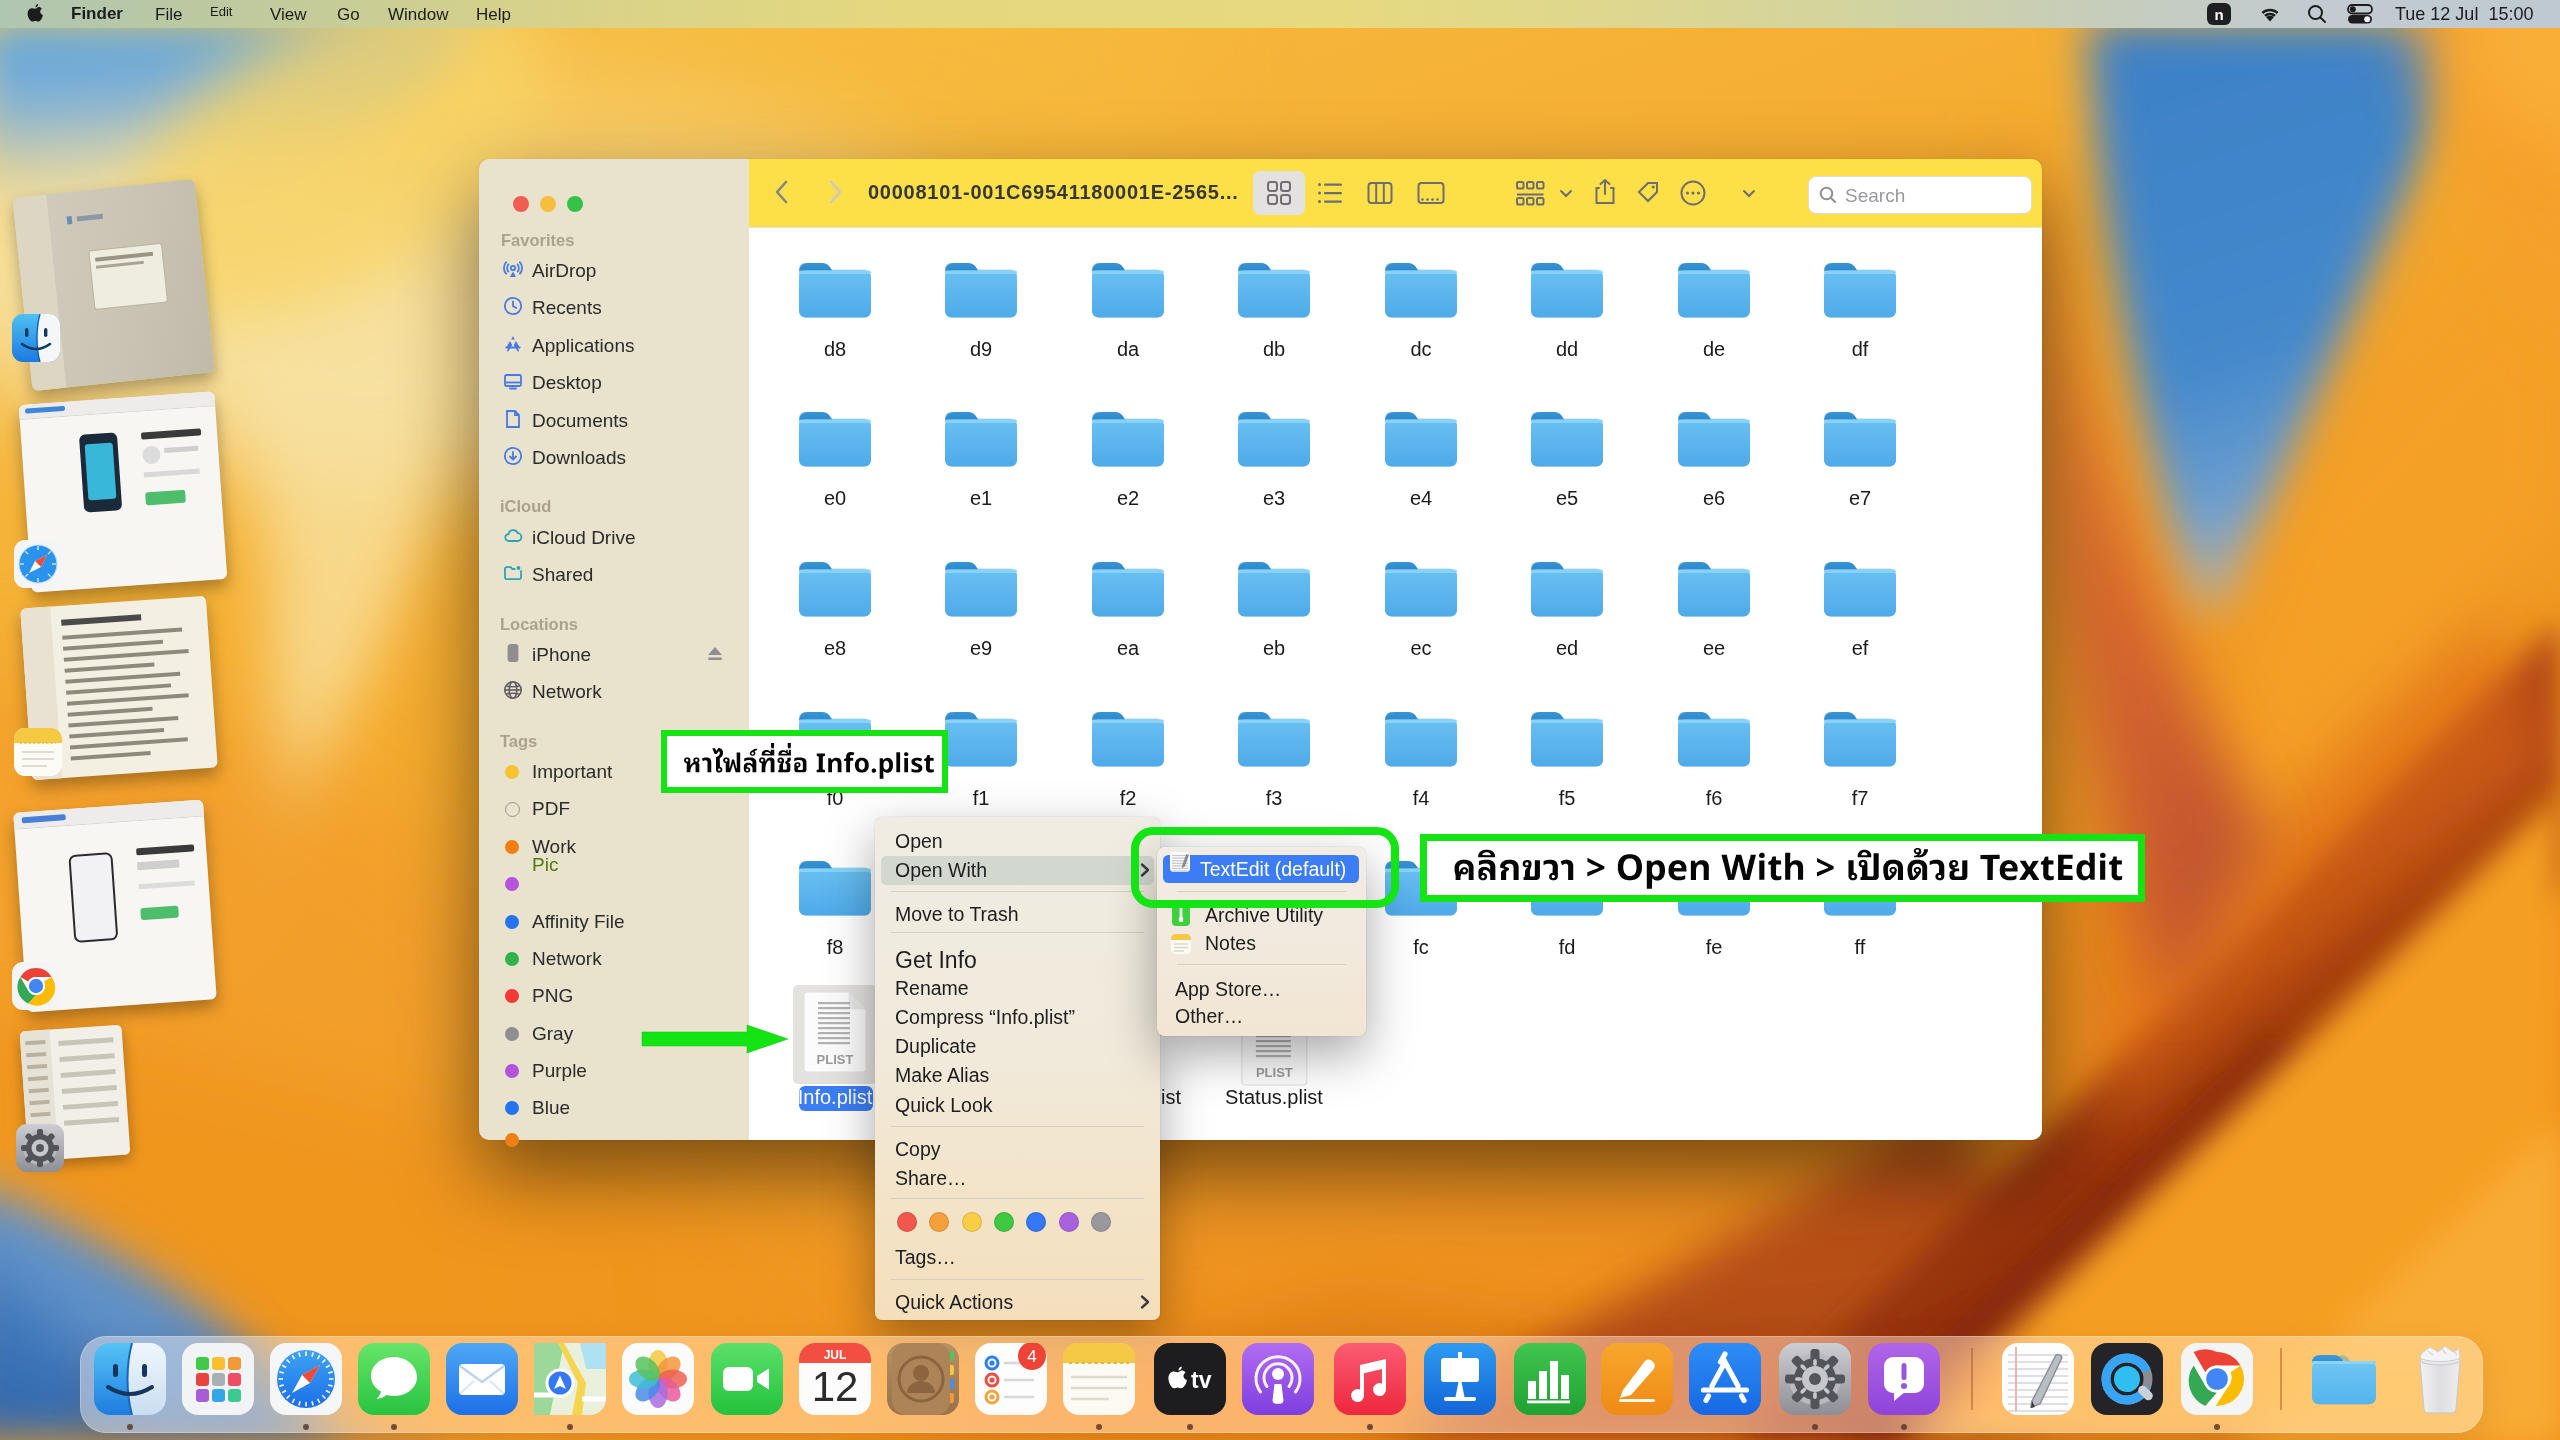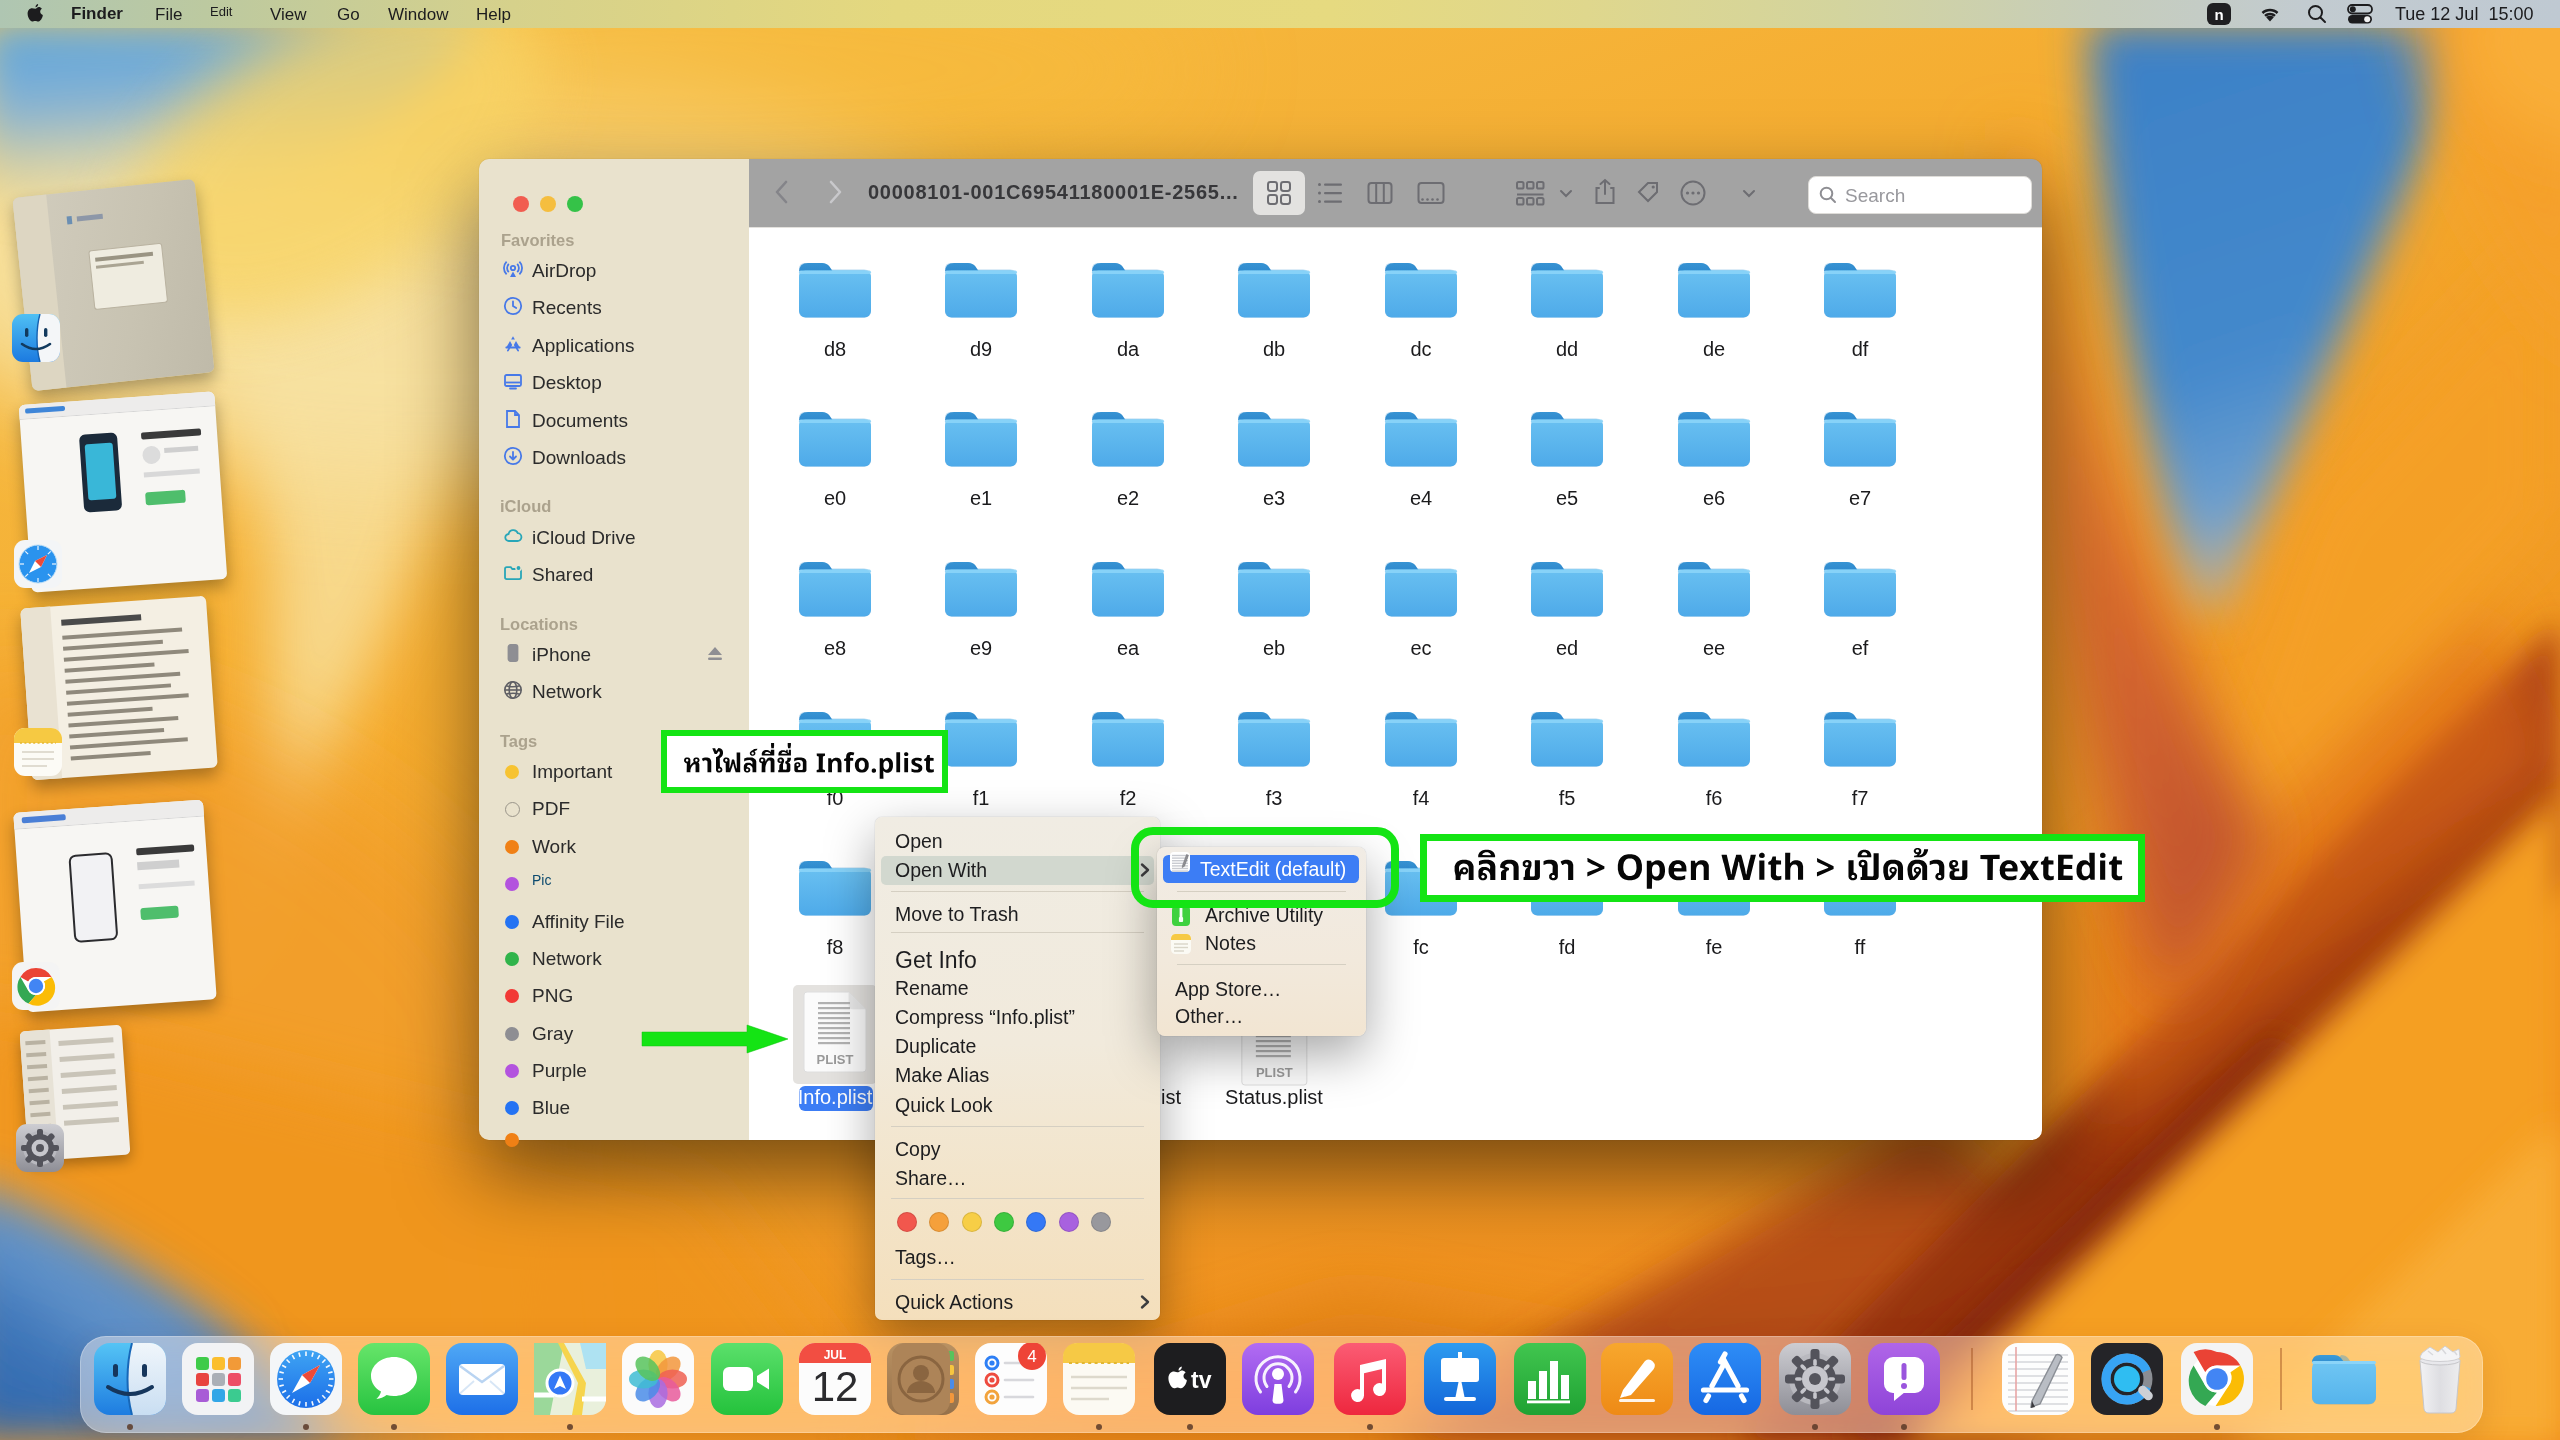--- a/index.html
+++ b/index.html
@@ -352,37 +352,37 @@
     </svg>
 <span style="position:absolute;left:53px;top:521px;font-size:19px;color:#2b2b2b">Network</span>
 <span style="position:absolute;left:21px;top:572px;font-size:16.5px;font-weight:bold;color:#ABA28D">Tags</span>
 <span style="position:absolute;left:26px;top:606px;width:14px;height:14px;border-radius:50%;background:#F7C331"></span>
     <span style="position:absolute;left:53px;top:601px;font-size:19px;color:#2b2b2b">Important</span>
 <span style="position:absolute;left:26px;top:643px;width:13px;height:13px;border-radius:50%;border:1.8px solid #9a958a"></span>
     <span style="position:absolute;left:53px;top:638px;font-size:19px;color:#2b2b2b">PDF</span>
 <span style="position:absolute;left:26px;top:681px;width:14px;height:14px;border-radius:50%;background:#F08015"></span>
     <span style="position:absolute;left:53px;top:676px;font-size:19px;color:#2b2b2b">Work</span>
 <span style="position:absolute;left:26px;top:718px;width:14px;height:14px;border-radius:50%;background:#B353DE"></span>
-    <span style="position:absolute;left:53px;top:713px;font-size:14px;color:#0c4a6e">Pic</span>
+    <span style="position:absolute;left:53px;top:694px;font-size:19px;color:#4d7c0f">Pic</span>
 <span style="position:absolute;left:26px;top:756px;width:14px;height:14px;border-radius:50%;background:#2473F3"></span>
     <span style="position:absolute;left:53px;top:751px;font-size:19px;color:#2b2b2b">Affinity File</span>
 <span style="position:absolute;left:26px;top:793px;width:14px;height:14px;border-radius:50%;background:#30B44A"></span>
     <span style="position:absolute;left:53px;top:788px;font-size:19px;color:#2b2b2b">Network</span>
 <span style="position:absolute;left:26px;top:830px;width:14px;height:14px;border-radius:50%;background:#F23935"></span>
     <span style="position:absolute;left:53px;top:825px;font-size:19px;color:#2b2b2b">PNG</span>
 <span style="position:absolute;left:26px;top:868px;width:14px;height:14px;border-radius:50%;background:#8E8E93"></span>
     <span style="position:absolute;left:53px;top:863px;font-size:19px;color:#2b2b2b">Gray</span>
 <span style="position:absolute;left:26px;top:905px;width:14px;height:14px;border-radius:50%;background:#B353DE"></span>
     <span style="position:absolute;left:53px;top:900px;font-size:19px;color:#2b2b2b">Purple</span>
 <span style="position:absolute;left:26px;top:942px;width:14px;height:14px;border-radius:50%;background:#2473F3"></span>
     <span style="position:absolute;left:53px;top:937px;font-size:19px;color:#2b2b2b">Blue</span>
 <span style="position:absolute;left:26px;top:974px;width:14px;height:14px;border-radius:50%;background:#F08015"></span>
 </div>
 <div style="position:absolute;left:749px;top:159px;width:1293px;height:68px;
-background:#a3a3a3;border-radius:0 10px 0 0;border-bottom:1px solid #E3E1DD;font-family:'Liberation Sans',sans-serif;">
+background:#fde047;border-radius:0 10px 0 0;border-bottom:1px solid #E3E1DD;font-family:'Liberation Sans',sans-serif;">
 <svg width="26" height="30" viewBox="0 0 26 30" style="position:absolute;left:21px;top:18px" fill="none" stroke="#848489" stroke-width="2.6" stroke-linecap="round" stroke-linejoin="round">
       <path d="M16,5 L7,15 L16,25"></path>
     </svg>
 <svg width="26" height="30" viewBox="0 0 26 30" style="position:absolute;left:72px;top:18px" fill="none" stroke="#C8C8CB" stroke-width="2.6" stroke-linecap="round" stroke-linejoin="round">
       <path d="M10,5 L19,15 L10,25"></path>
     </svg>
 <span style="position:absolute;left:119px;top:21px;font-size:20px;font-weight:bold;color:#37373a;letter-spacing:0.75px">00008101-001C69541180001E-2565...</span>
 <span style="position:absolute;left:504px;top:12px;width:52px;height:44px;background:#E3E2E0;border-radius:7px"></span>
 <svg width="28" height="28" viewBox="0 0 28 28" style="position:absolute;left:516px;top:20px" fill="none" stroke="#6d6d72" stroke-width="2">
       <rect x="3" y="3" width="9" height="9" rx="2.4"></rect>

